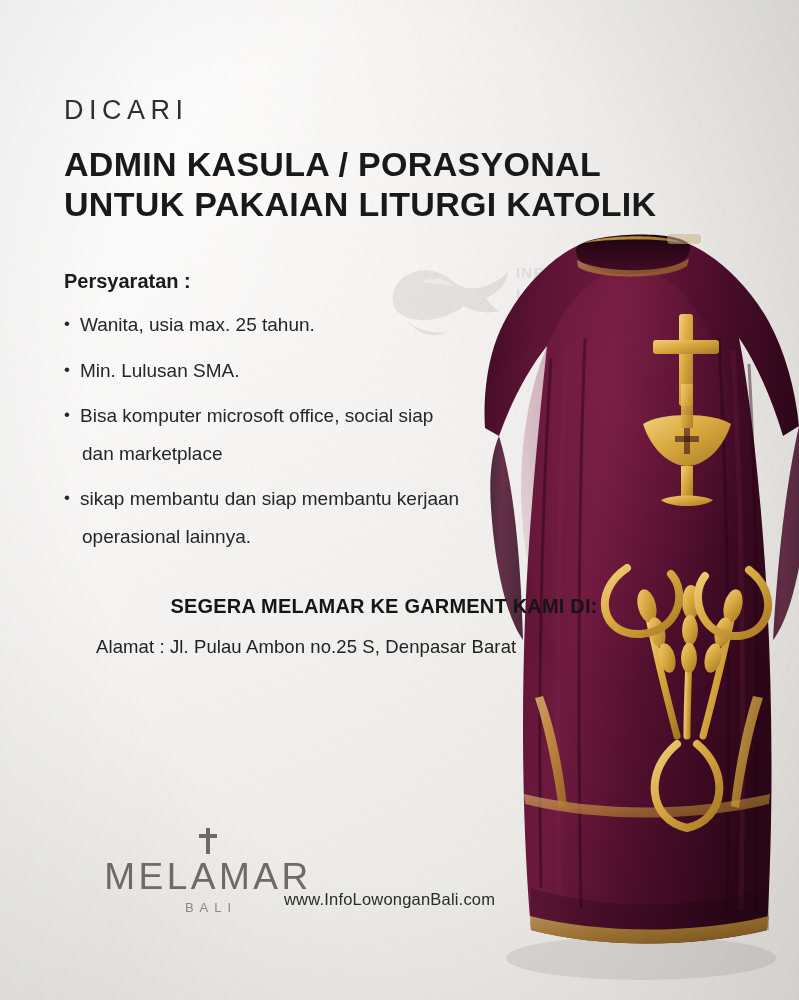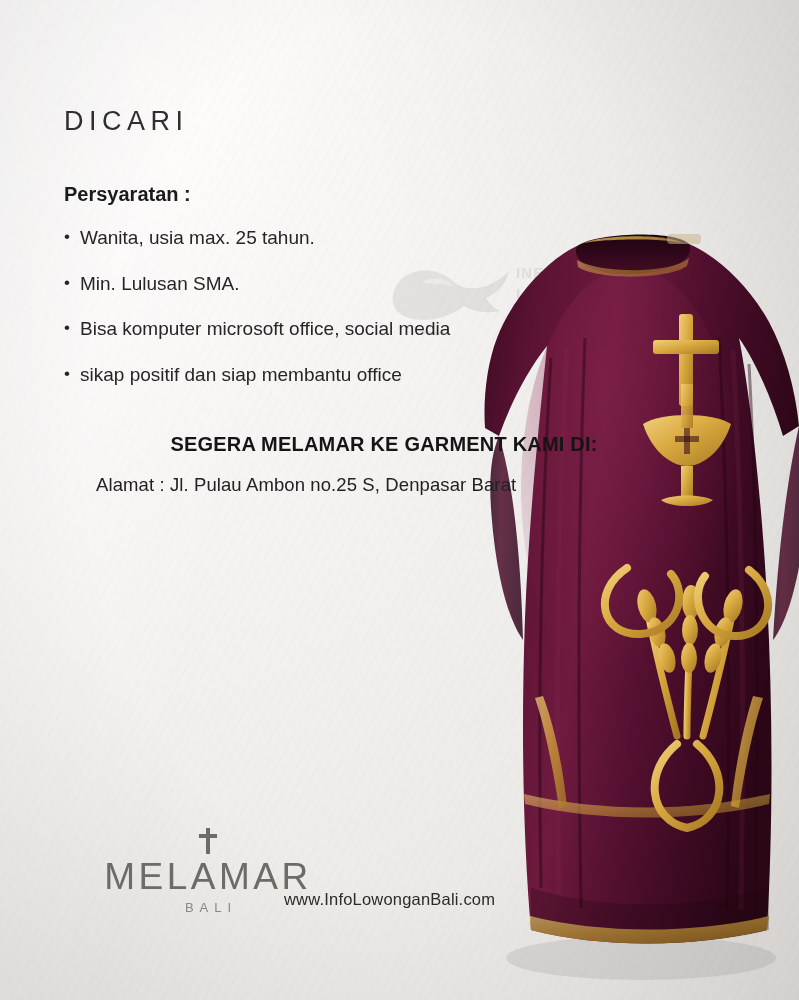--- a/index.html
+++ b/index.html
@@ -38,21 +38,21 @@
     opacity:0.085;
     pointer-events:none;
   }
   .watermark .wm-text {
     position:absolute; left:138px; top:14px;
     font-size:15px; font-weight:700; letter-spacing:1.2px;
     line-height:1.42; color:#2a2a2a;
   }
 
   
-  .content { position:absolute; left:64px; top:106px; width:640px; }
+  .content { position:absolute; left:64px; top:95px; width:640px; }
 
   .kicker {
     font-size:27px; letter-spacing:5.5px; color:#2f2f2f;
     font-weight:400; font-family:"Liberation Sans", sans-serif;
   }
   .headline {
     margin-top:18px;
     font-size:34px; font-weight:700; letter-spacing:0.3px;
     line-height:1.18; color:#191919;
   }
@@ -235,42 +235,45 @@
       </g>
 
       <path d="M50 700 C120 722 212 722 288 700 L288 742 C212 760 120 760 50 742 Z" fill="#1b0410" opacity="0.25"></path>
     </svg>
   </div>
 
   <div class="vignette"></div>
 
   <div class="content">
     <div class="kicker">DICARI</div>
+    <div class="headline">ADMIN KASULA / PORASYONAL UNTUK PAKAIAN LITURGI KATOLIK</div>
 
     <div class="sub-label">Persyaratan :</div>
 
     <div class="req-list">
       <div class="req-item">
         <span class="bullet">•</span>
         <span class="txt">Wanita, usia max. 25 tahun.</span>
       </div>
       <div class="req-item">
         <span class="bullet">•</span>
         <span class="txt">Min. Lulusan SMA.</span>
       </div>
       <div class="req-item">
         <span class="bullet">•</span>
         <span class="txt">
-          <span>Bisa komputer microsoft office, social media</span>
+          <span>Bisa komputer microsoft office, social siap</span>
+          <span class="cont">dan marketplace</span>
         </span>
       </div>
       <div class="req-item">
         <span class="bullet">•</span>
         <span class="txt">
-          <span>sikap positif dan siap membantu office</span>
+          <span>sikap membantu dan siap membantu kerjaan</span>
+          <span class="cont">operasional lainnya.</span>
         </span>
       </div>
     </div>
 
     <div class="cta">SEGERA MELAMAR KE GARMENT KAMI DI:</div>
     <div class="address">Alamat : Jl. Pulau Ambon no.25 S, Denpasar Barat</div>
   </div>
 
   <div class="brand">
     <div class="cross">

